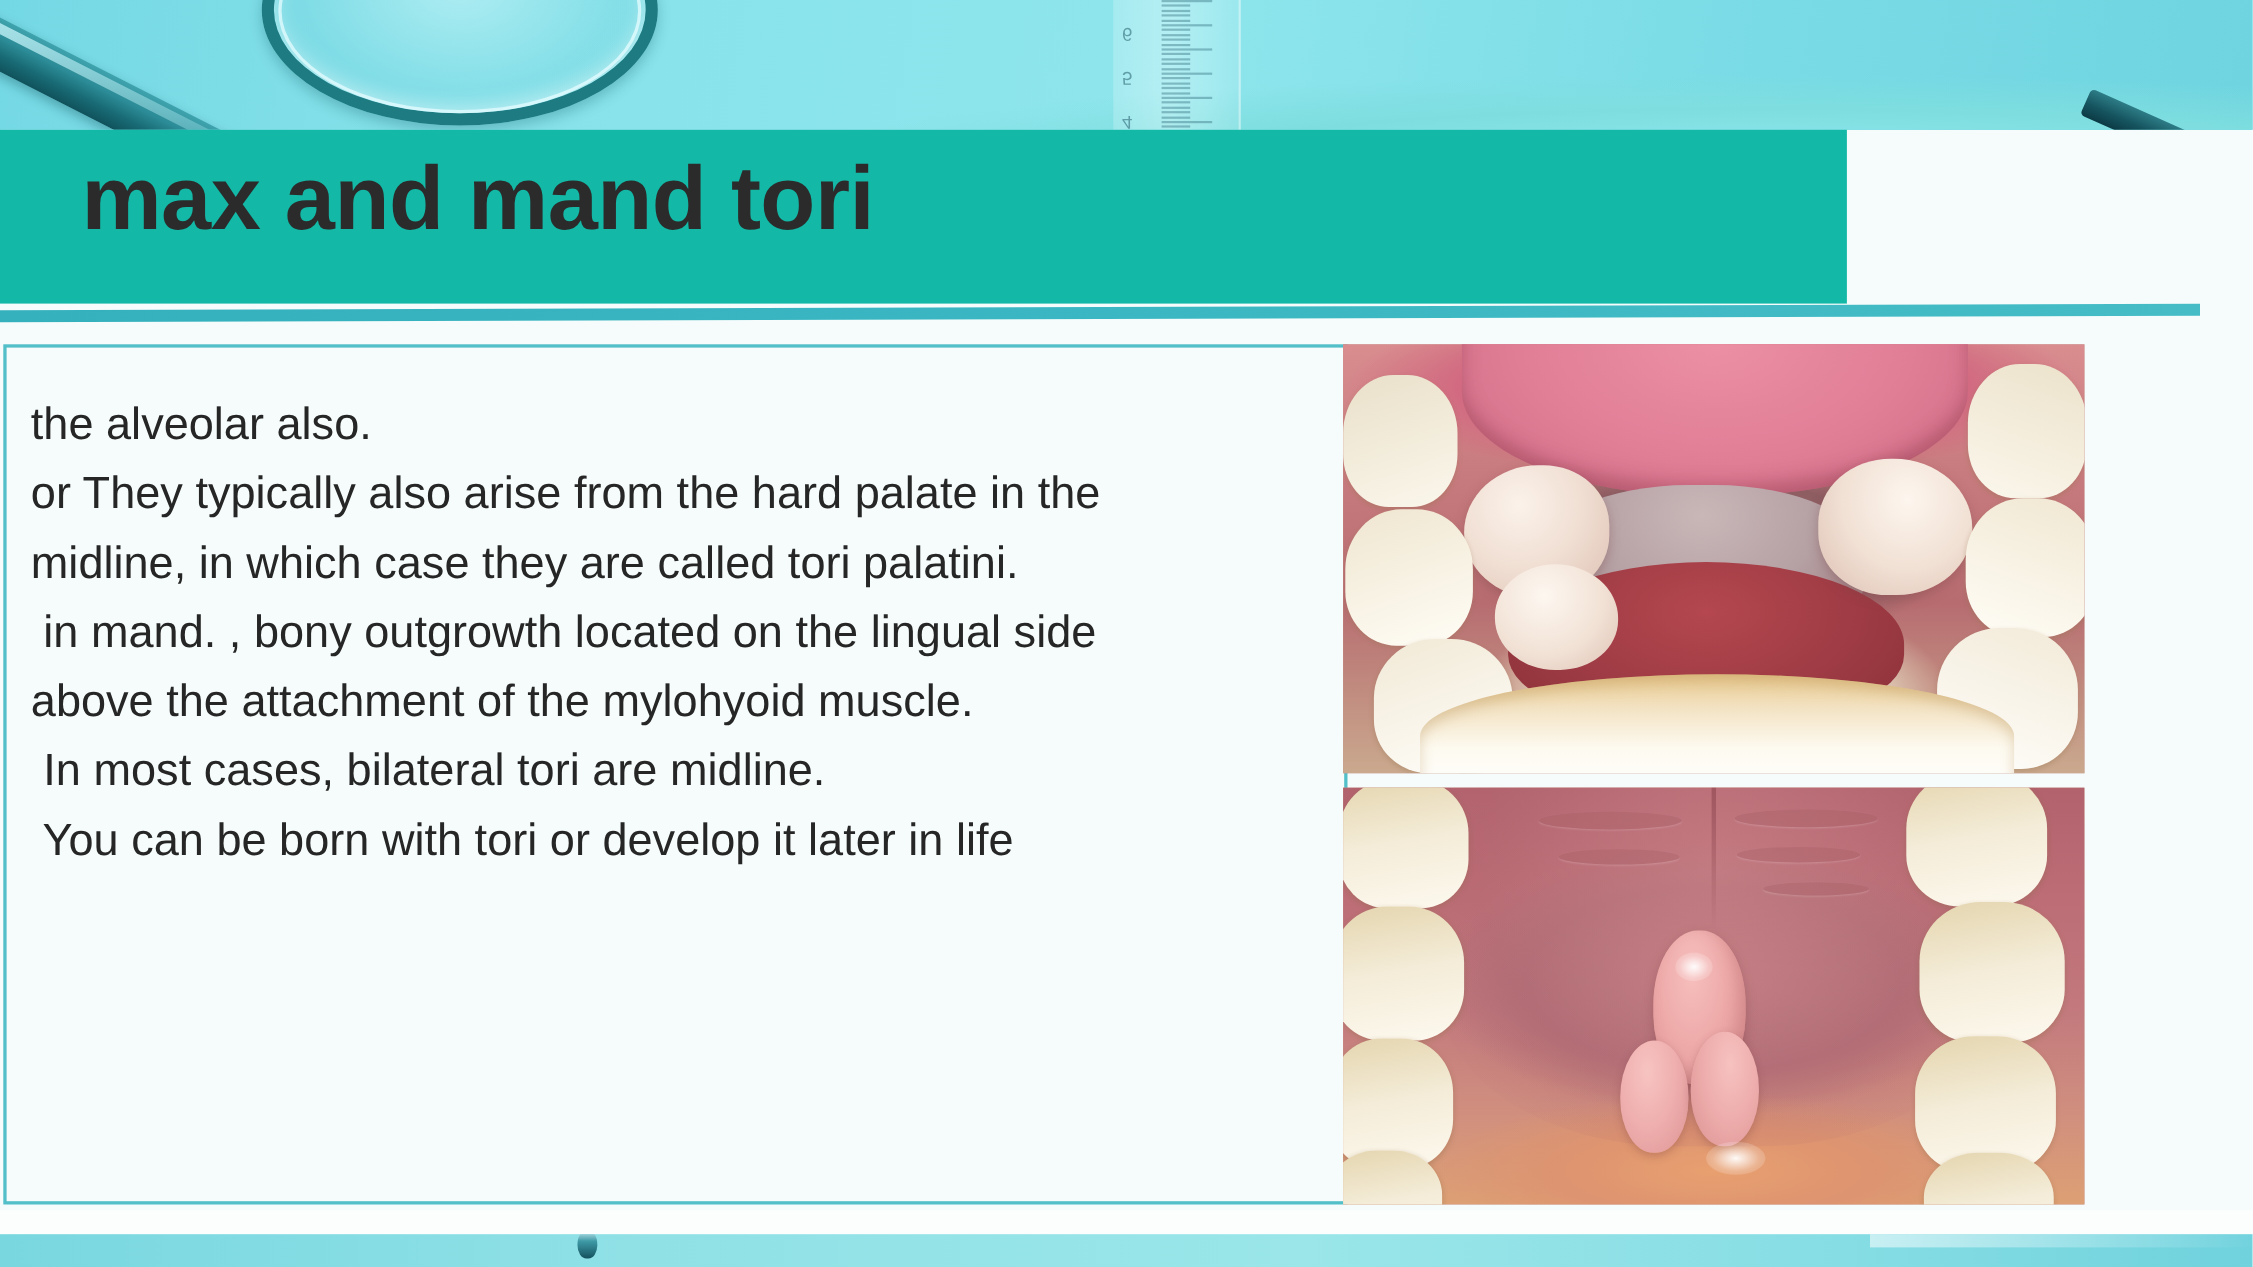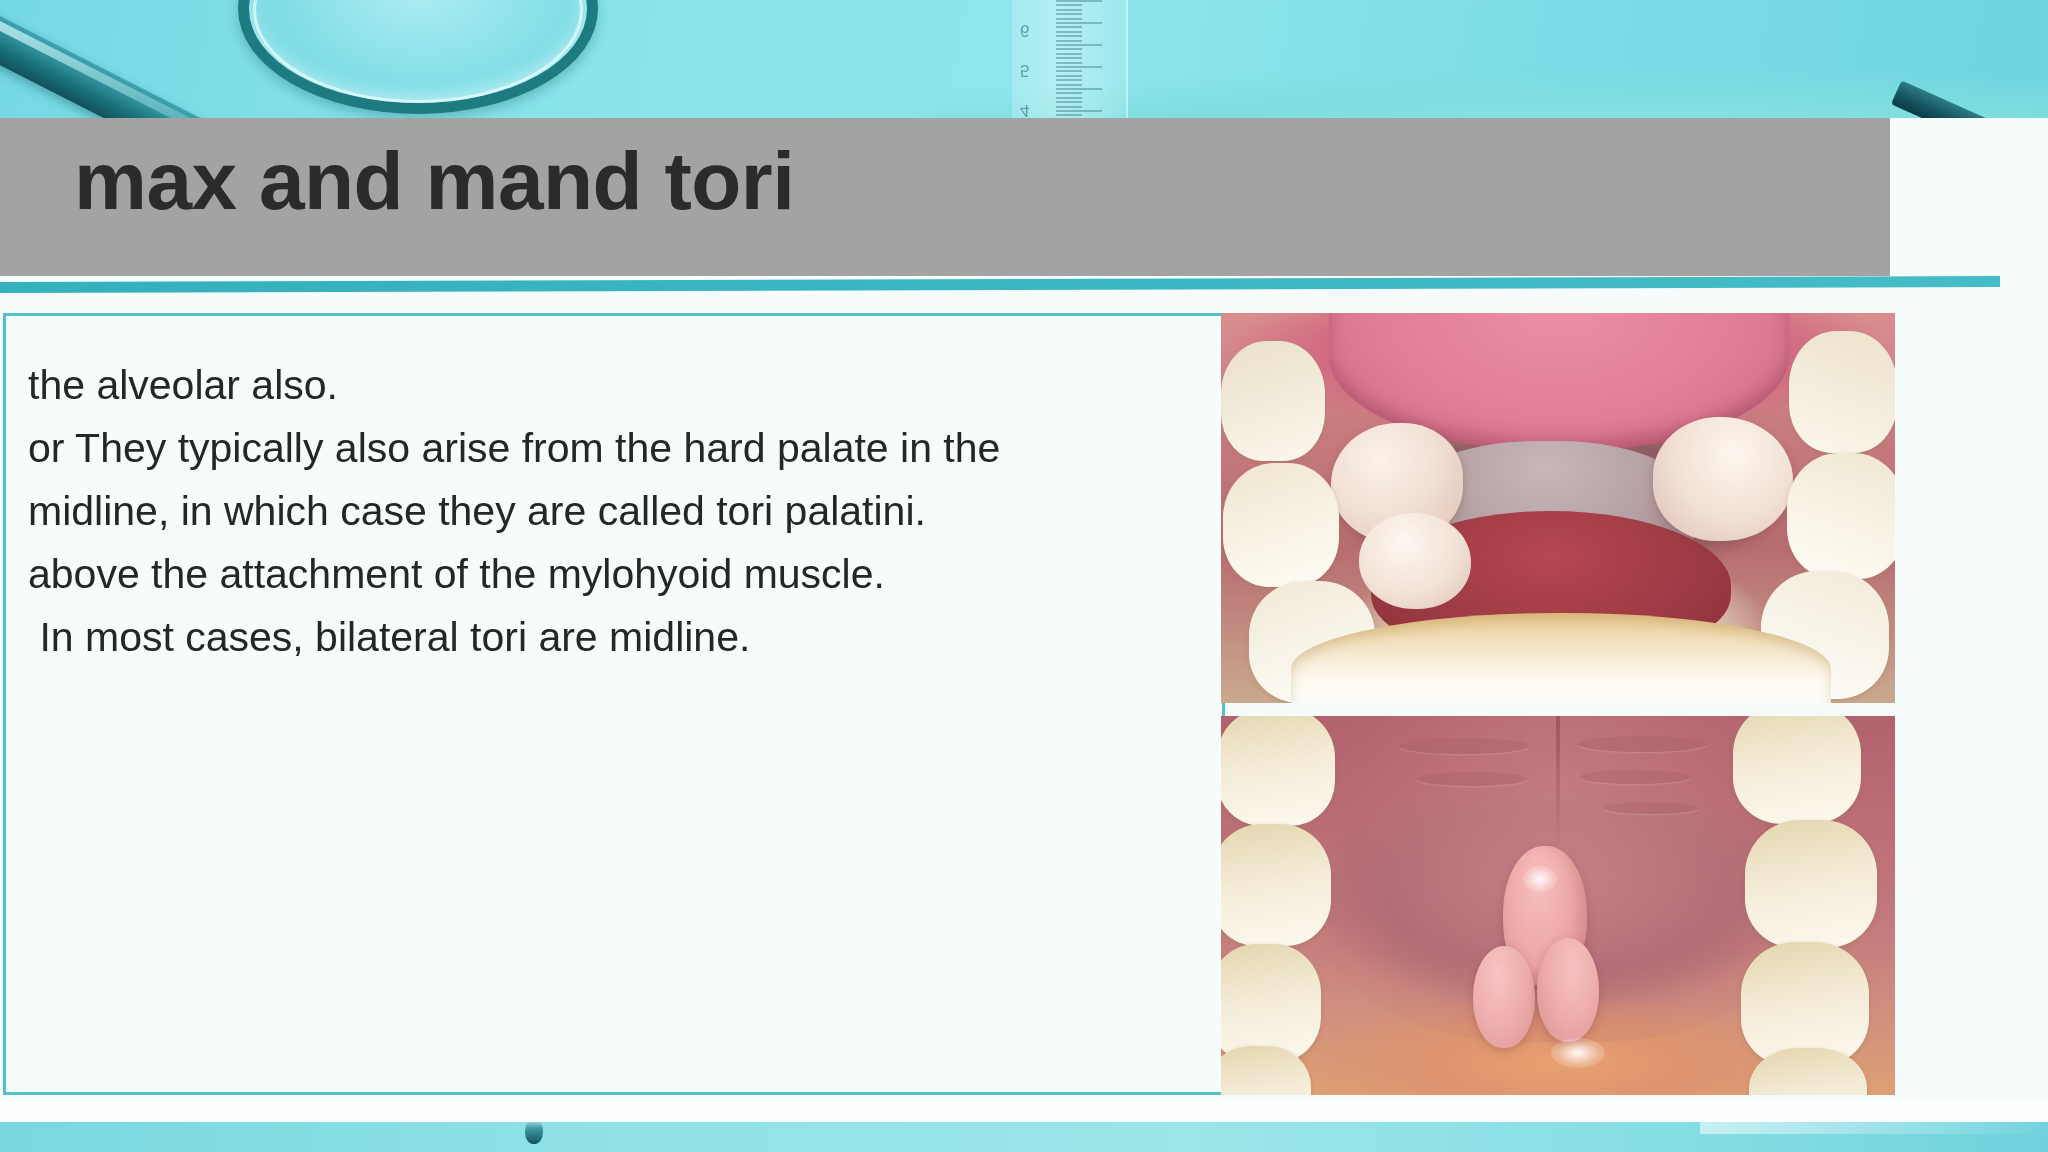--- a/index.html
+++ b/index.html
@@ -98,22 +98,22 @@
     width:190px; height:26px;
     background:linear-gradient(180deg,#2d7c86 0%,#15545f 55%,#0c3b45 100%);
     border-radius:4px;
     transform:rotate(24deg);
   }
 
   
   .title-area {
     position:absolute;
     left:0; top:118px;
-    width:1890px; height:158px;
-    background:#a3a3a3;
+    width:1679px; height:158px;
+    background:#14b8a6;
   }
   .slide-title {
     position:absolute;
     left:74px; top:22px;
     font-size:82px;
     font-weight:bold;
     color:#2b2b2b;
     letter-spacing:-0.5px;
     line-height:1.0;
     white-space:nowrap;
@@ -385,22 +385,24 @@
   <div class="title-area">
     <div class="slide-title">max and mand tori</div>
   </div>
 
   <div class="divider"></div>
 
   <div class="text-box" id="text-box">
       <div class="body-line">the alveolar also.</div>
       <div class="body-line">or They typically also arise from the hard palate in the</div>
       <div class="body-line">midline, in which case they are called tori palatini.</div>
+      <div class="body-line"> in mand. , bony outgrowth located on the lingual side</div>
       <div class="body-line">above the attachment of the mylohyoid muscle.</div>
       <div class="body-line"> In most cases, bilateral tori are midline.</div>
+      <div class="body-line"> You can be born with tori or develop it later in life</div>
     </div>
 
   <div class="photo photo-top">
     <div class="mand-bg"></div>
     <div class="tongue"></div>
     <div class="sublingual"></div>
     <div class="floor-mouth"></div>
     <div class="torus-l"></div>
     <div class="torus-l2"></div>
     <div class="torus-r"></div>

